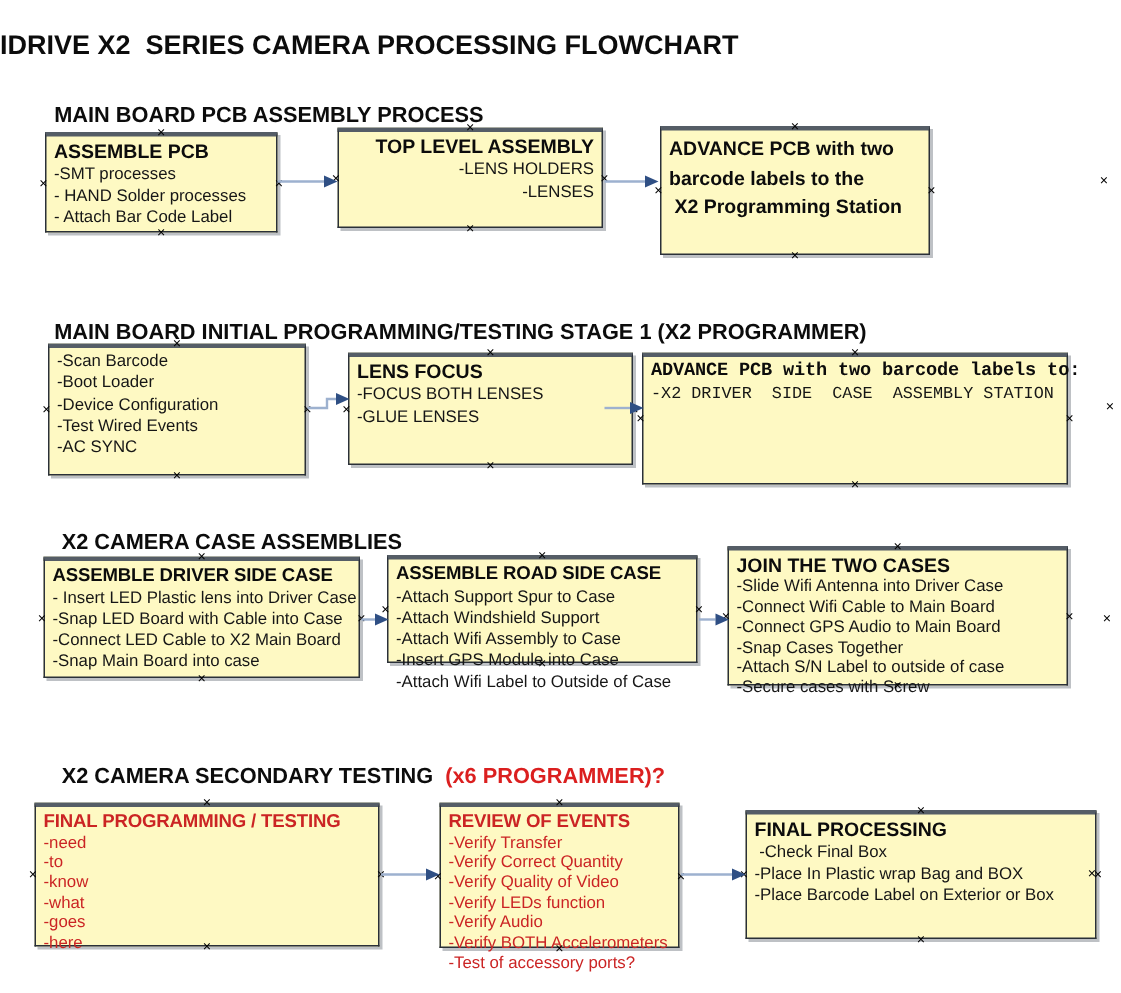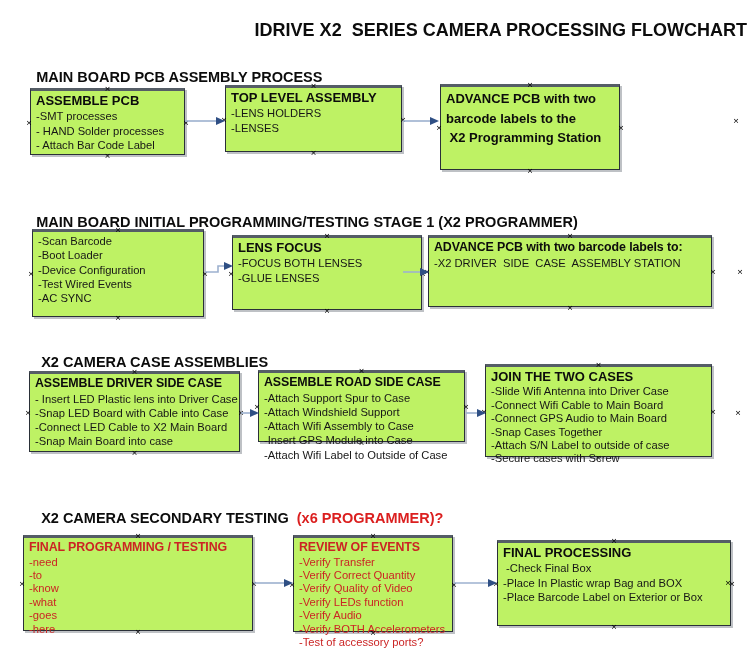--- a/index.html
+++ b/index.html
@@ -1,22 +1,22 @@
 <!DOCTYPE html>
 <html><head>
 <meta charset="utf-8">
 <style>
   html,body{margin:0;padding:0;background:#fff;}
   .canvas{position:relative;width:747px;height:662px;background:#ffffff;
           font-family:"Liberation Sans",sans-serif;color:#111;overflow:hidden;}
-  .title{position:absolute;top:20px;left:0;width:100%;text-align:right;
+  .title{position:absolute;top:20px;left:0;width:100%;text-align:left;
          font-size:18px;font-weight:bold;white-space:pre;color:#0c0c0c;}
   .sec{position:absolute;margin:0;font-size:14.5px;font-weight:bold;white-space:pre;color:#0c0c0c;}
   .sec .red{color:#db1f1f;}
-  .box{position:absolute;background:#bef264;box-sizing:border-box;
+  .box{position:absolute;background:#fef9c3;box-sizing:border-box;
        border:1.4px solid #2a3038;border-top:3px solid #555d66;
        box-shadow:2px 2px 0 rgba(125,131,139,.5);padding:2px 5px;}
   .bt{font-size:13px;font-weight:bold;line-height:1.25;white-space:pre;color:#0c0c0c;}
   .bt.fit{font-size:12.4px;letter-spacing:-.1px;}
   .bi{font-size:11.2px;line-height:1.28;white-space:pre;color:#161616;}
   .tight .bi{line-height:1.2;}
   .wide-lines .bt{line-height:1.5;}
   .box.red .bt,.box.red .bi{color:#cb2424;}
   .ax,.axf{position:absolute;width:10px;height:10px;line-height:10px;text-align:center;
        font-size:9.5px;font-style:normal;font-weight:400;color:#000;}
@@ -51,21 +51,21 @@
     <i class="ax t"></i>
       <i class="ax b"></i>
       <i class="ax l"></i>
       <i class="ax r"></i>
     <div class="bt">ASSEMBLE PCB</div>
     <div class="bi">-SMT processes</div>
     <div class="bi">- HAND Solder processes</div>
     <div class="bi">- Attach Bar Code Label</div>
   </div>
 
-  <div class="box" style="left:225px;top:85px;width:177px;height:67px;">
+  <div class="box" style="left:225px;top:85px;width:177px;height:67px;text-align:right;">
     <i class="ax t"></i>
       <i class="ax b"></i>
       <i class="ax l"></i>
       <i class="ax r"></i>
     <div class="bt">TOP LEVEL ASSEMBLY</div>
     <div class="bi">-LENS HOLDERS</div>
     <div class="bi">-LENSES</div>
   </div>
 
   <div class="box wide-lines" style="left:440px;top:84px;width:180px;height:86px;">
@@ -93,21 +93,21 @@
   <div class="box" style="left:232px;top:235px;width:190px;height:75px;">
     <i class="ax t"></i>
       <i class="ax b"></i>
       <i class="ax l"></i>
       <i class="ax r"></i>
     <div class="bt">LENS FOCUS</div>
     <div class="bi">-FOCUS BOTH LENSES</div>
     <div class="bi">-GLUE LENSES</div>
   </div>
 
-  <div class="box" style="left:428px;top:235px;width:284px;height:72px;">
+  <div class="box" style="left:428px;top:235px;width:284px;height:88px;font-family:Liberation Mono, monospace;">
     <i class="ax t"></i>
       <i class="ax b"></i>
       <i class="ax l"></i>
       <i class="ax r"></i>
     <div class="bt fit">ADVANCE PCB with two barcode labels to:</div>
     <div class="bi">-X2 DRIVER  SIDE  CASE  ASSEMBLY STATION</div>
   </div>
 
   <div class="box" style="left:29px;top:371px;width:211px;height:81px;">
     <i class="ax t"></i>

